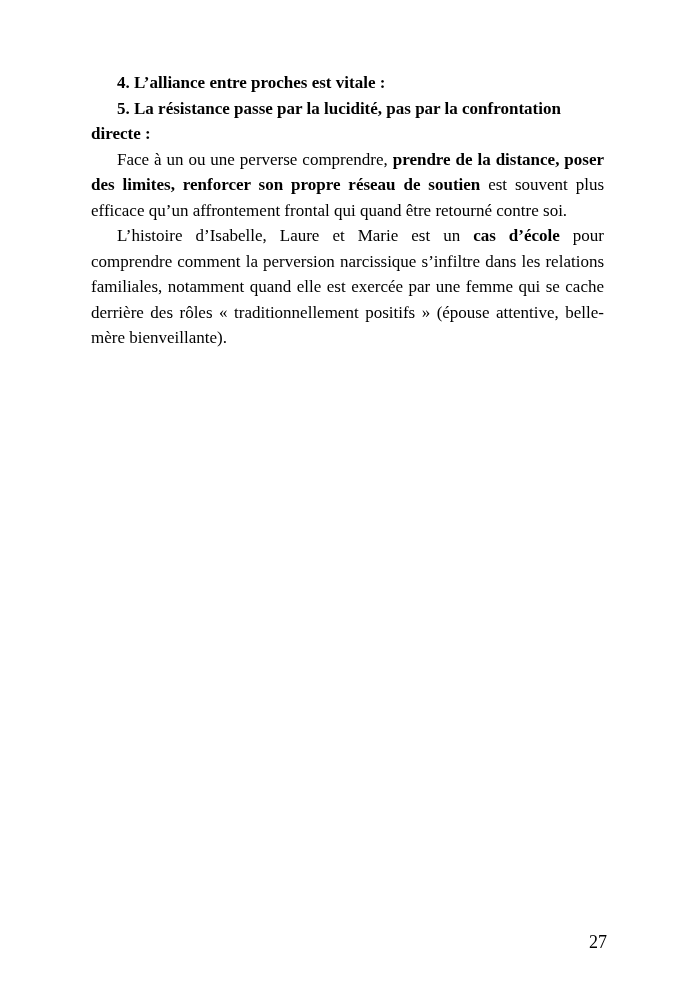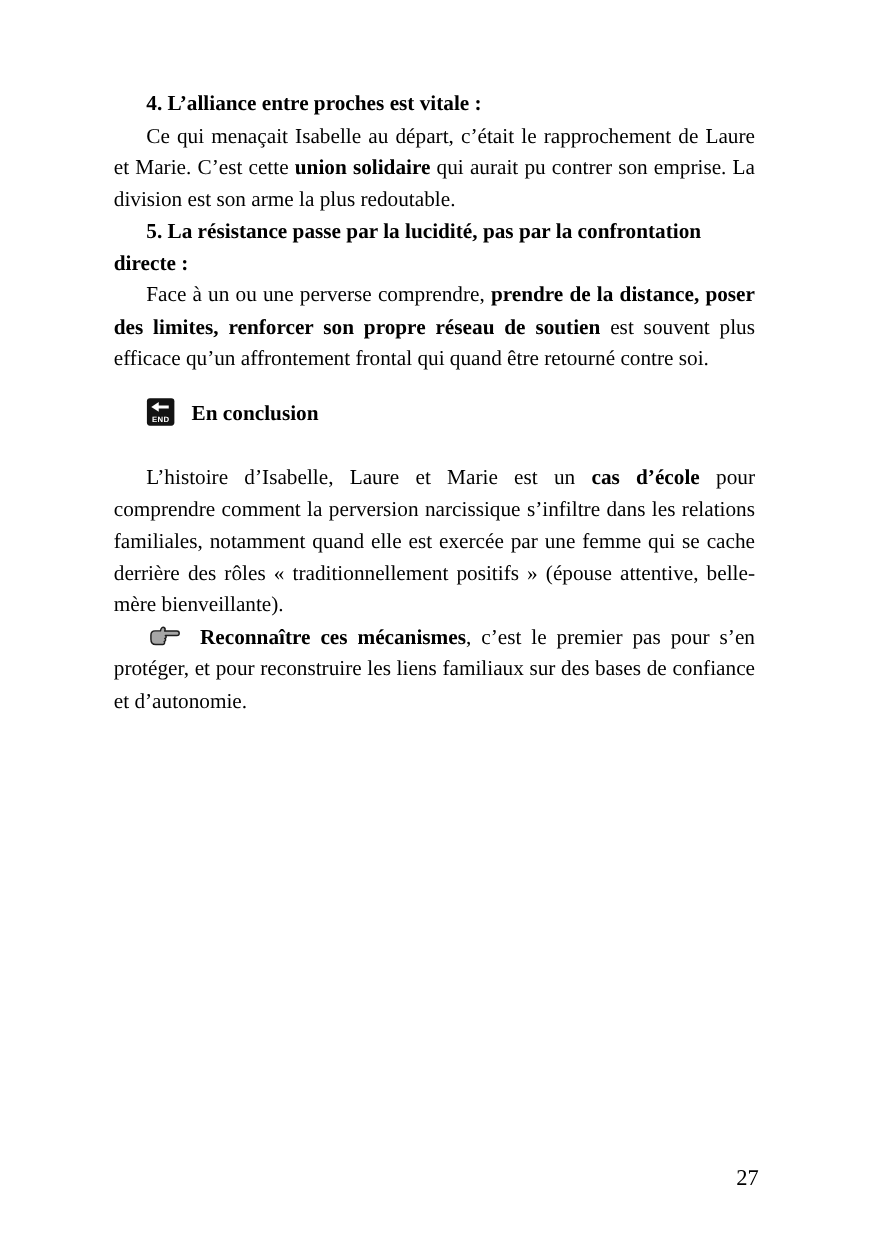--- a/index.html
+++ b/index.html
@@ -66,57 +66,27 @@
   b { font-weight: bold; }
 </style>
 </head>
 <body>
 
 <div class="page">
   <main class="content">
 
     <section>
       <h2 class="heading">4. L’alliance entre proches est vitale&nbsp;:</h2>
-      <p class="para"><span>Ce qui menaçait Isabelle au départ, c’était le rapprochement de Laure et Marie. C’est cette </span><b>union solidaire</b><span> qui aurait pu contrer son emprise. La division est son arme la plus redoutable.</span></p>
     </section>
 
     <section class="sec-gap">
       <h2 class="heading">5. La résistance passe par la lucidité, pas par la confrontation directe&nbsp;:</h2>
       <p class="para"><span>Face à un ou une perverse comprendre, </span><b>prendre de la distance, poser des limites, renforcer son propre réseau de soutien</b><span> est souvent plus efficace qu’un affrontement frontal qui quand être retourné contre soi.</span></p>
     </section>
 
-    <div class="conclusion-heading">
-      <span class="end-icon">
-        <svg width="23" height="23" viewBox="0 0 23 23" aria-hidden="true">
-          <rect x="0.5" y="0.5" width="22" height="22" rx="2.5" fill="#131313"></rect>
-          <path d="M8.5 7.5 H18" stroke="#ffffff" stroke-width="2.4"></path>
-          <path d="M10 3.6 L4 7.5 L10 11.4 Z" fill="#ffffff"></path>
-          <text x="11.5" y="19.6" text-anchor="middle" font-size="6.2" font-weight="bold" letter-spacing="0.3" fill="#ffffff" font-family="Liberation Sans, sans-serif">END</text>
-        </svg>
-      </span><span class="conclusion-title">En conclusion</span>
-    </div>
 
     <p class="para"><span>L’histoire d’Isabelle, Laure et Marie est un </span><b>cas d’école</b><span> pour comprendre comment la perversion narcissique s’infiltre dans les relations familiales, notamment quand elle est exercée par une femme qui se cache derrière des rôles «&nbsp;traditionnellement positifs&nbsp;» (épouse attentive, belle-mère bienveillante).</span></p>
 
-    <p class="para">
-      <span class="hand-icon">
-        <svg width="28" height="18" viewBox="0 0 30 19" aria-hidden="true">
-          <path d="M4 8.6
-                   C4 6.0 5.6 4.9 7.6 4.9
-                   L12.2 4.9
-                   C12.6 2.2 14.1 1.5 15.2 2.0
-                   C16.3 2.5 16.2 4.1 15.8 5.0
-                   L26.3 5.0
-                   A1.95 1.95 0 0 1 26.3 8.9
-                   L16.4 8.9
-                   C17.5 9.5 17.3 11.2 15.9 11.4
-                   C17.0 12.1 16.8 13.8 15.4 14.0
-                   C16.1 14.9 15.7 16.5 14.3 16.6
-                   L8.2 16.6
-                   C5.2 16.6 4 14.6 4 12.0 Z" fill="#a6a6a6" stroke="#1c1c1c" stroke-width="1.25" stroke-linejoin="round"></path>
-        </svg>
-      </span><span><b>Reconnaître ces mécanismes</b><span>, c’est le premier pas pour s’en protéger, et pour reconstruire les liens familiaux sur des bases de confiance et d’autonomie.</span></span>
-    </p>
 
   </main>
 
   <div class="page-number">27</div>
 </div>
 
 </body></html>

